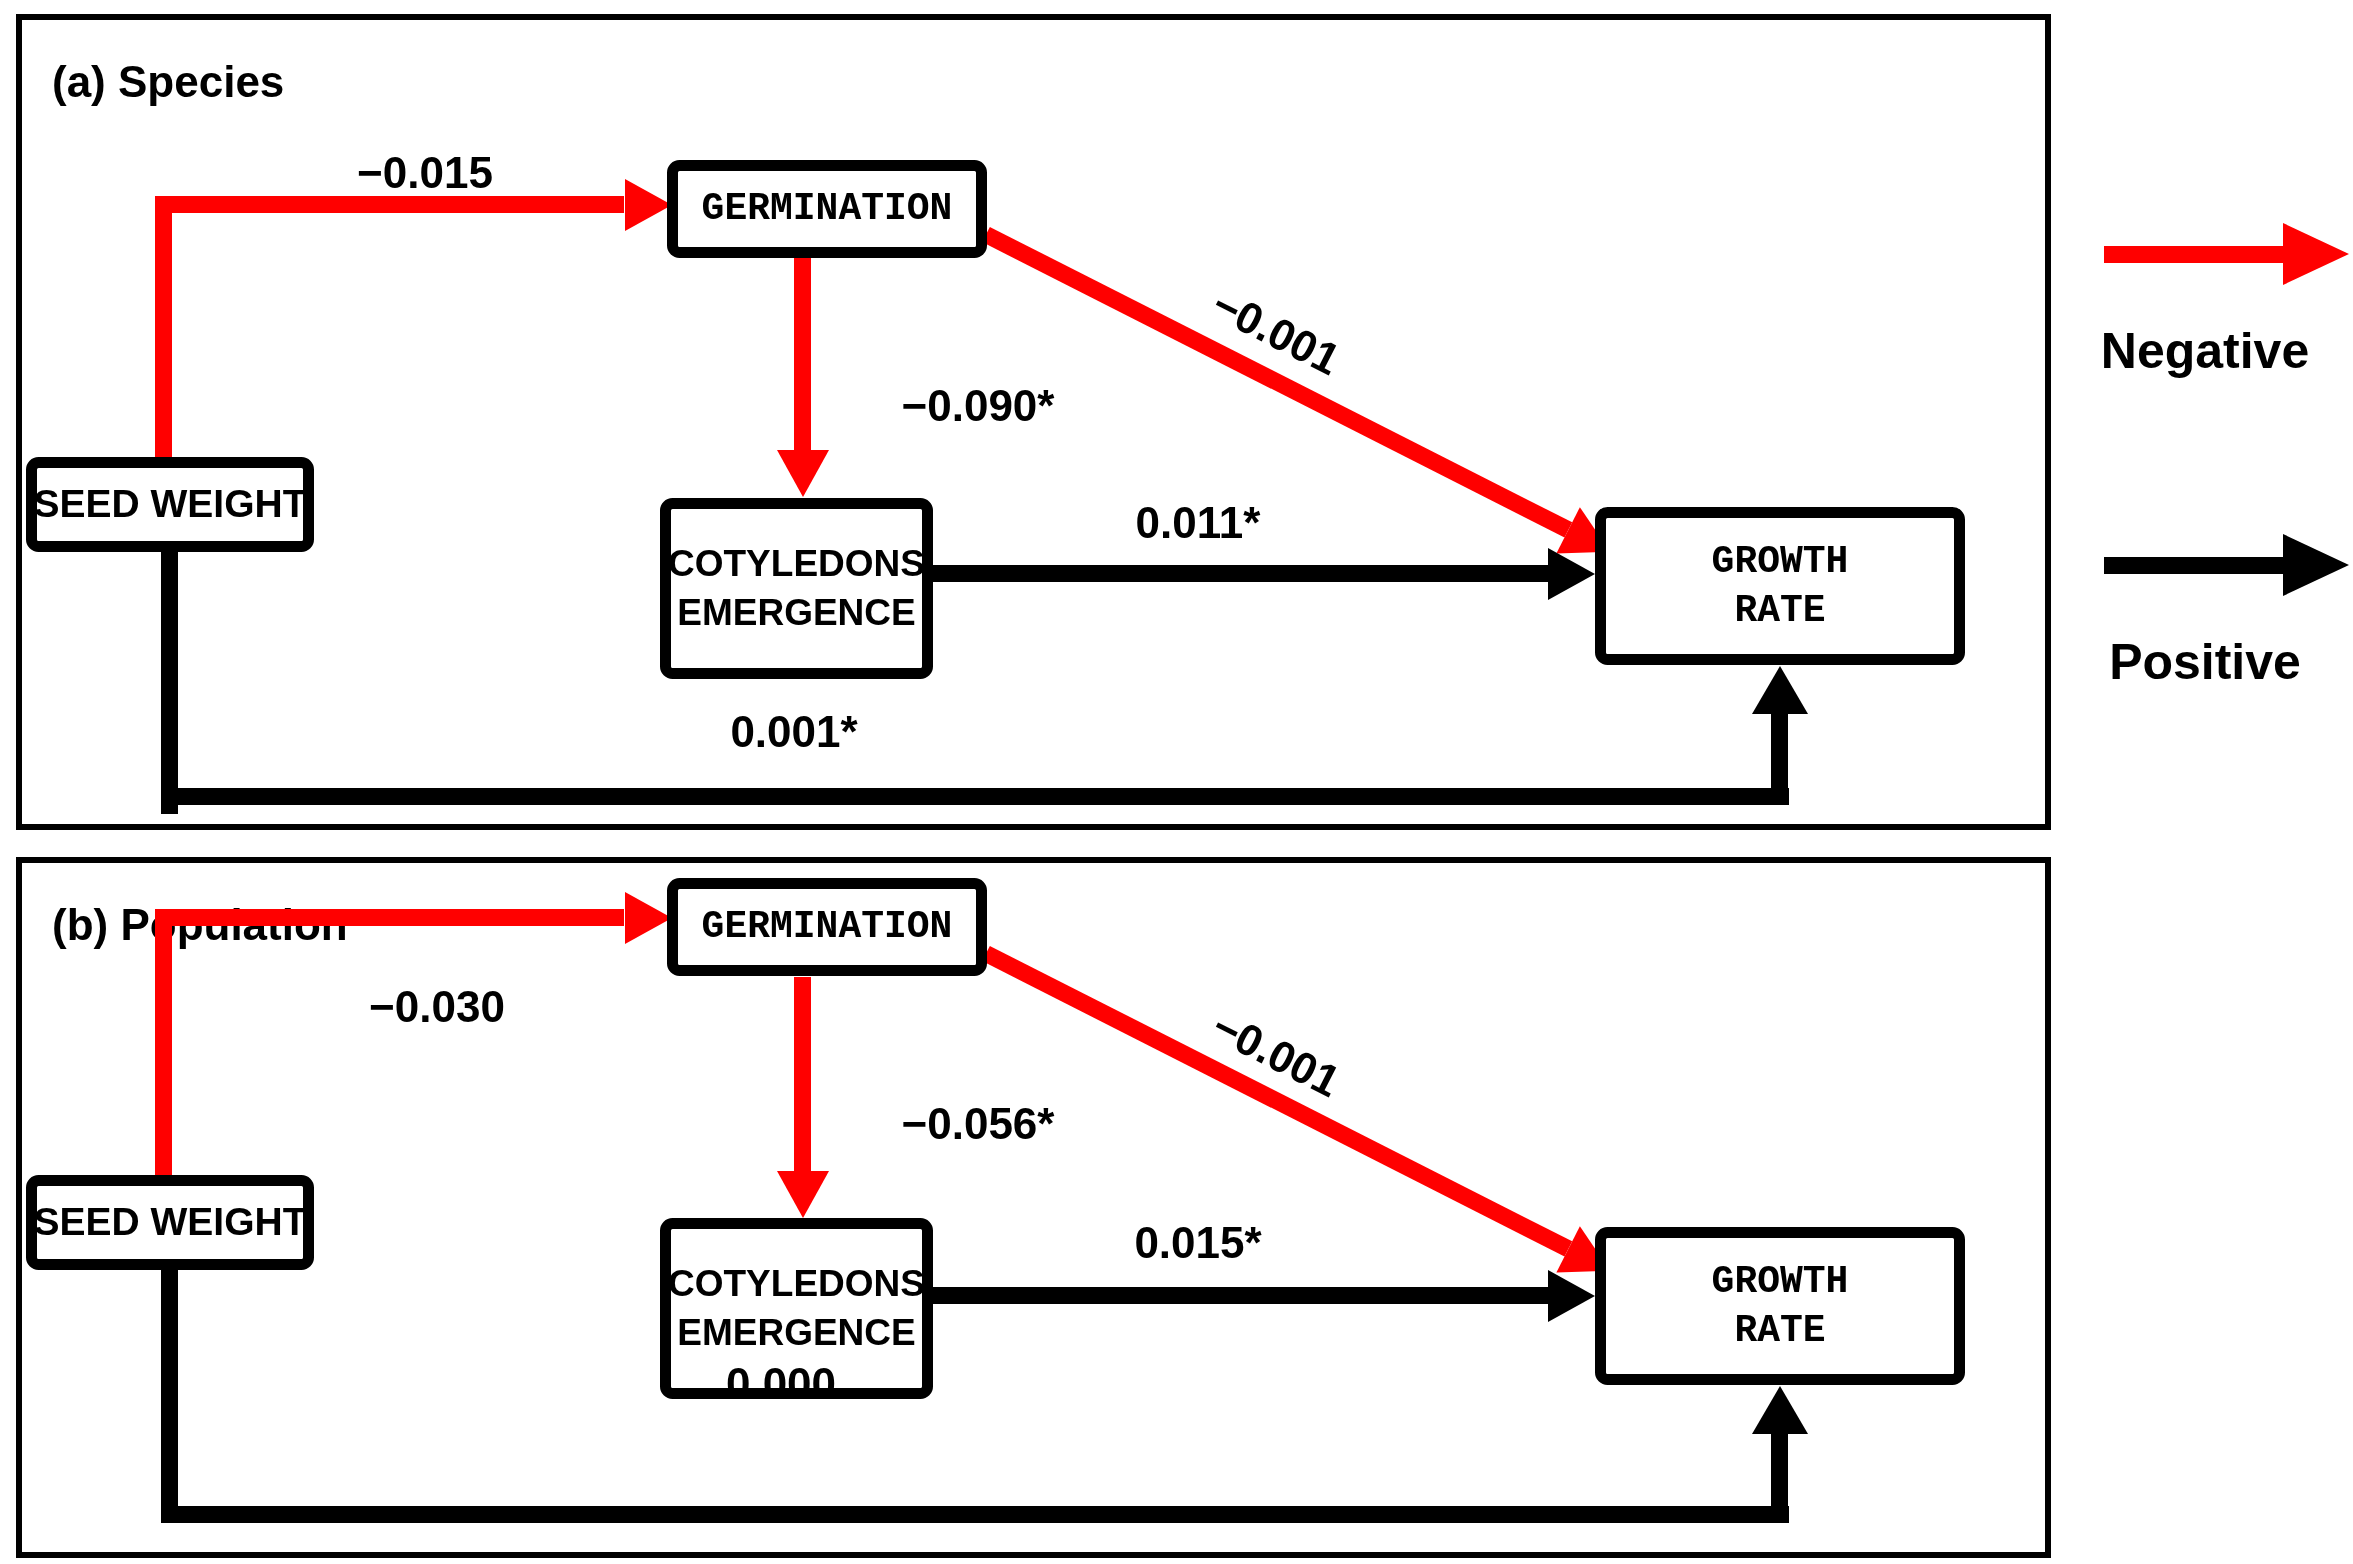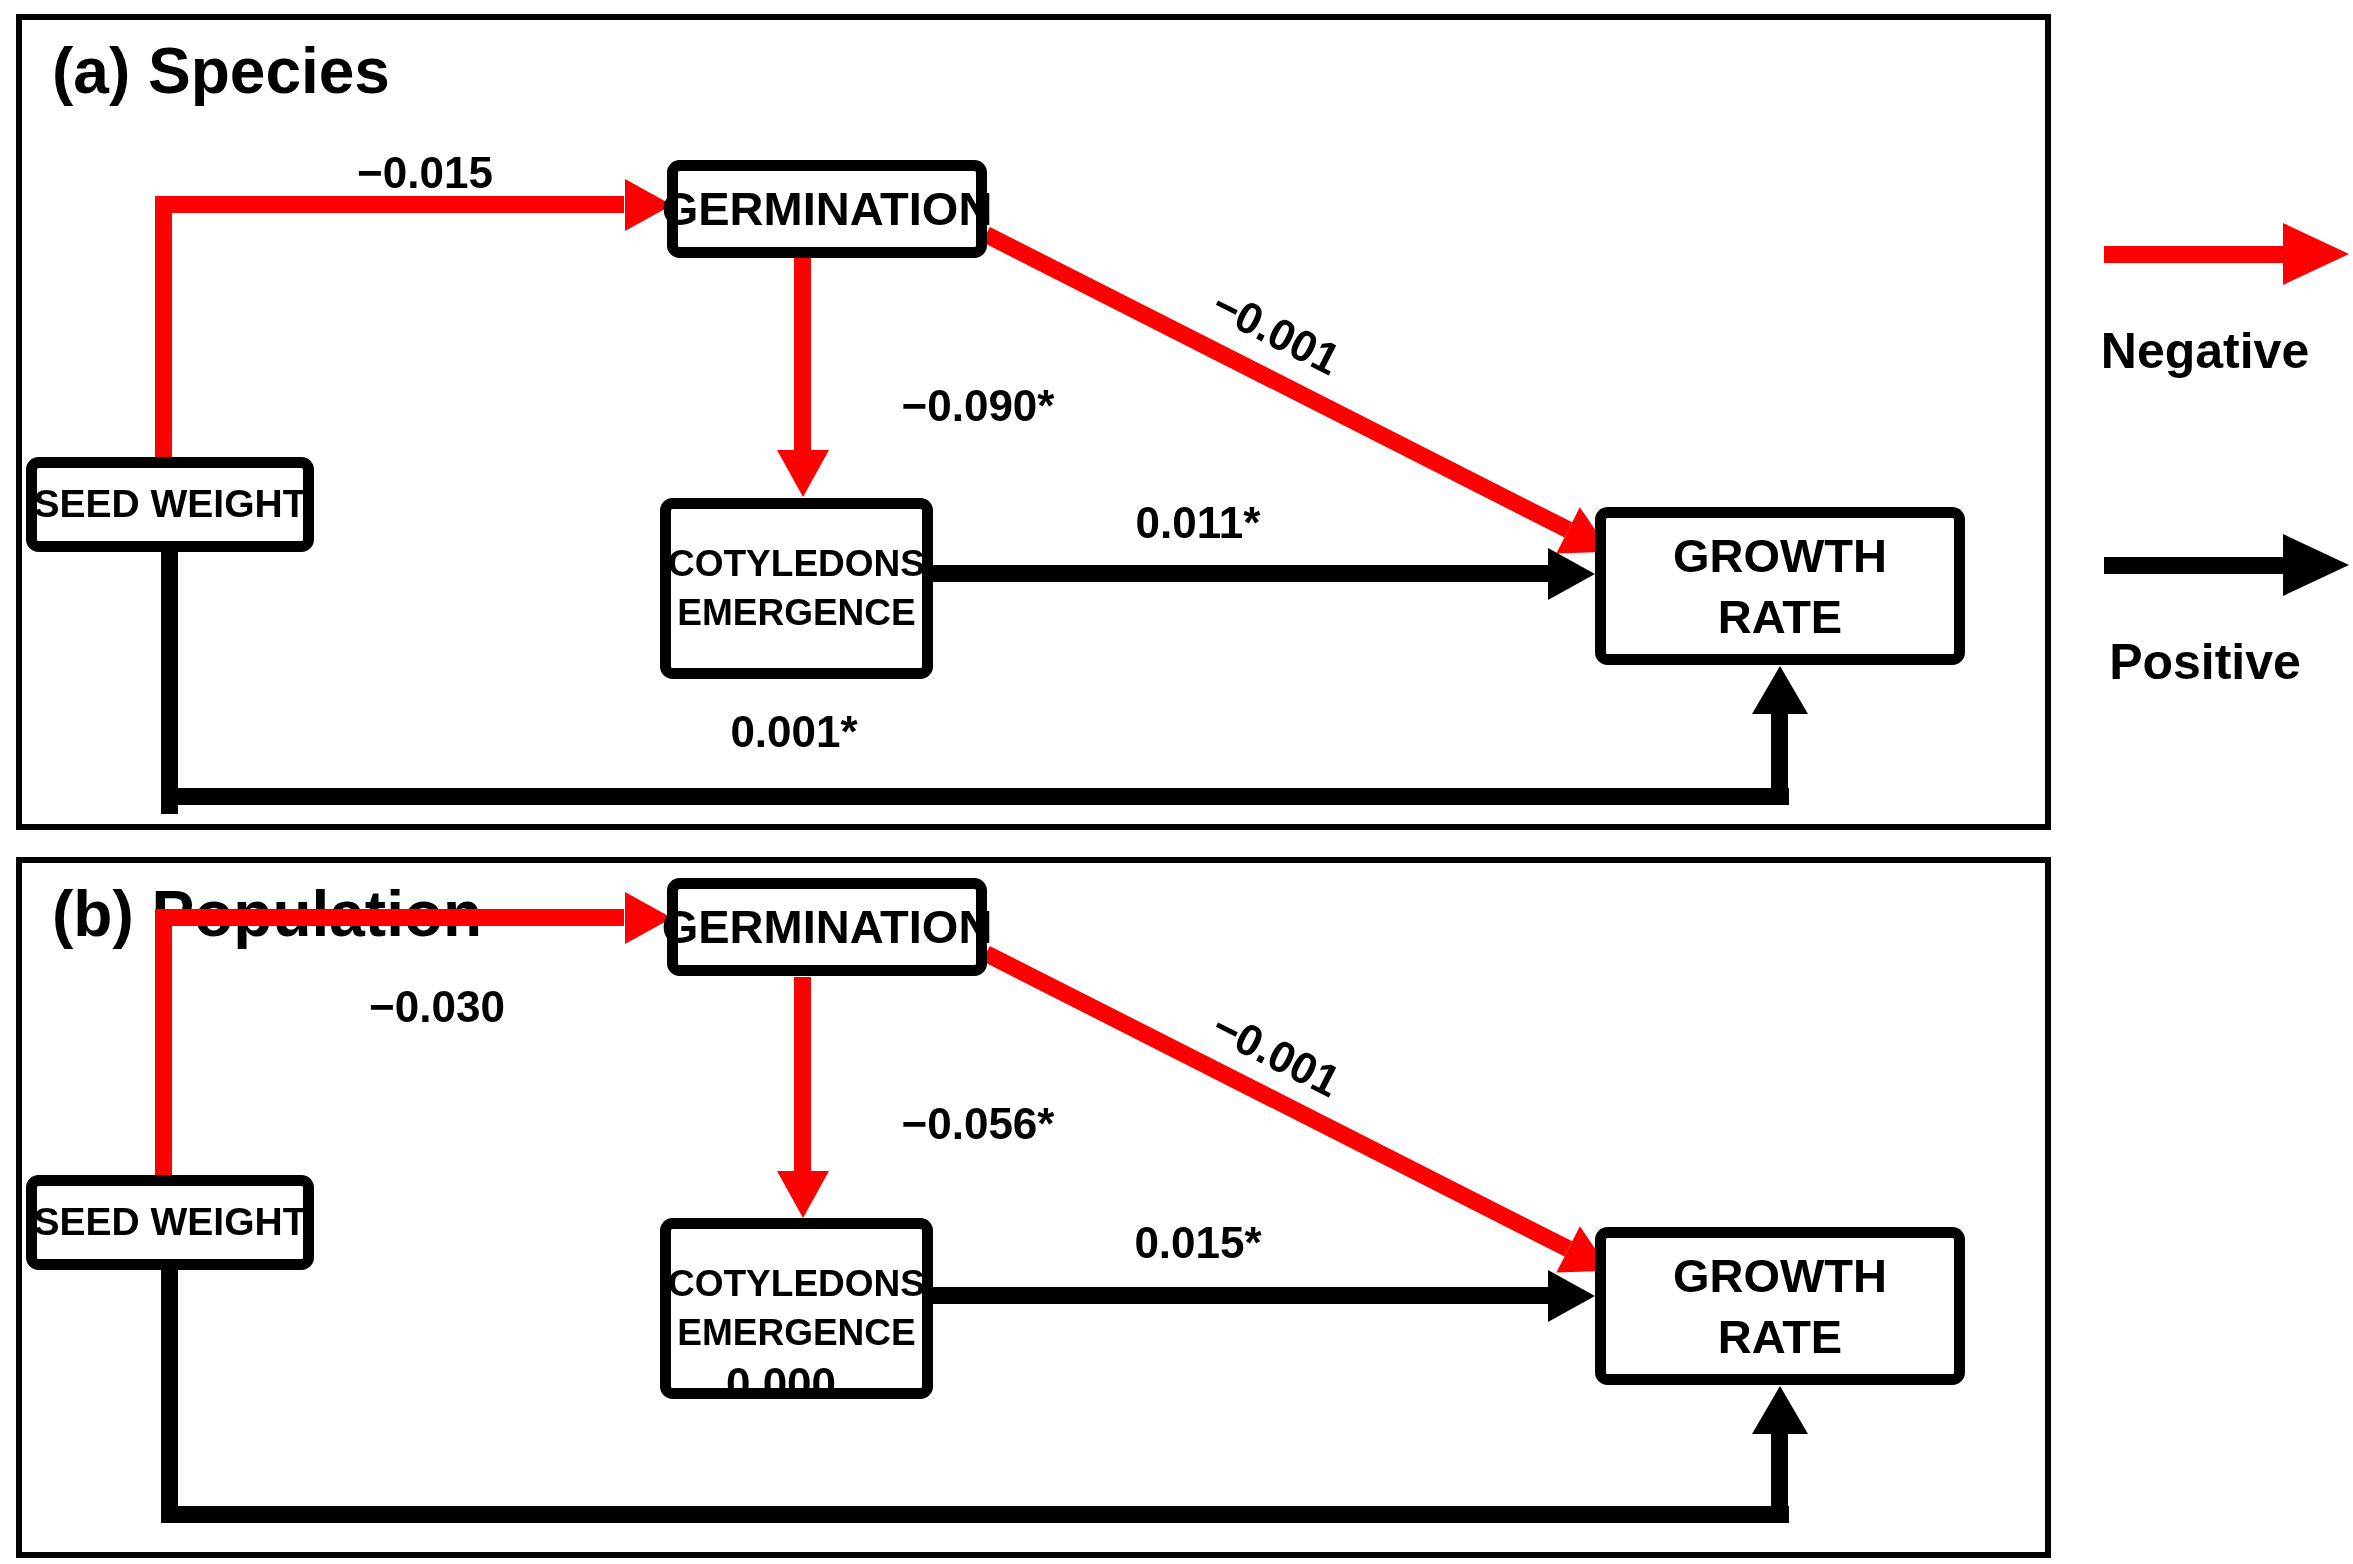--- a/index.html
+++ b/index.html
@@ -8,37 +8,37 @@
     position: relative;
     width: 2354px;
     height: 1564px;
     background: #ffffff;
     font-family: "Liberation Sans", sans-serif;
     font-weight: bold;
     color: #000000;
     overflow: hidden;
   }
   .panel { position: absolute; border: 6.2px solid #000; background: #fff; z-index: 0; }
-  .title { position: absolute; font-size: 64px; z-index: 1; white-space: nowrap; }
+  .title { position: absolute; font-size: 44px; z-index: 1; white-space: nowrap; margin-top: 23px; }
   .node {
     position: absolute;
     background: #fff;
     border: 11.7px solid #000;
     border-radius: 12.5px;
     display: flex;
     flex-direction: column;
     align-items: center;
     justify-content: center;
     text-align: center;
     z-index: 3;
     line-height: 1.3;
     white-space: nowrap;
   }
   .fs50 { font-size: 39px; }
-  .fs54 { font-size: 47px; }
+  .fs54 { font-size: 38px; font-family: Liberation Mono, monospace; }
   .fs48 { font-size: 37px; }
   .seg { position: absolute; background: #000; z-index: 2; }
   .seg.red { background: #ff0000; }
   .diag {
     position: absolute;
     height: 17px;
     background: #ff0000;
     transform-origin: 0 50%;
     transform: rotate(26.9deg);
     z-index: 2;

